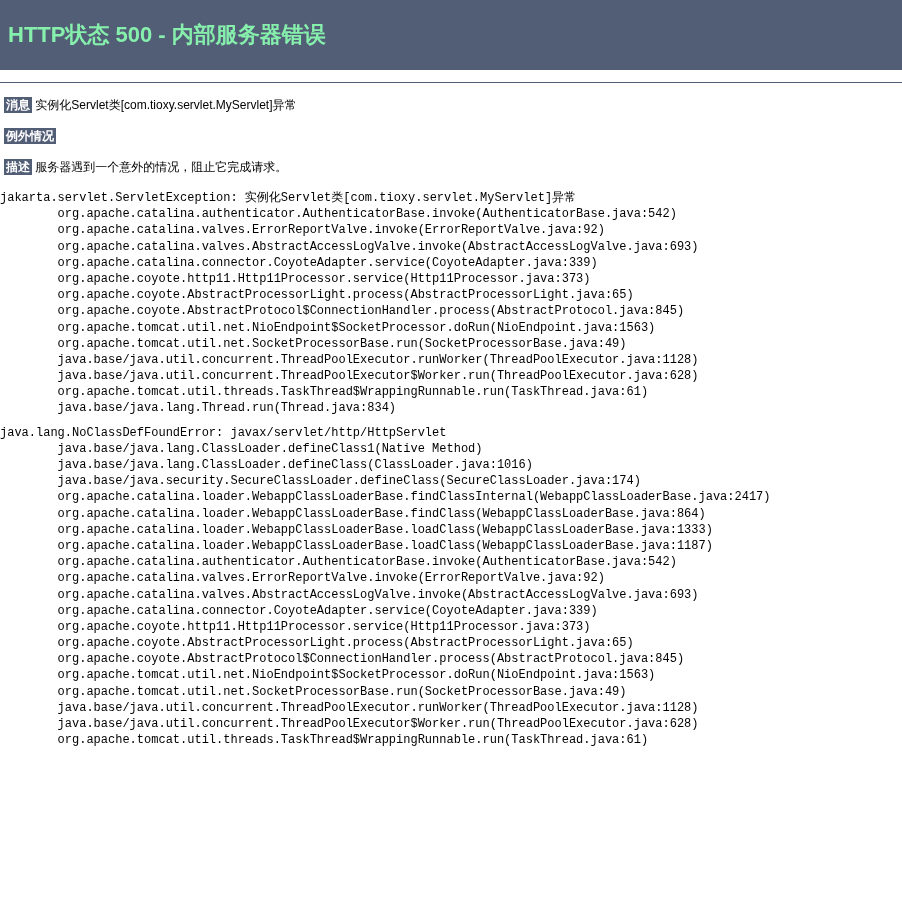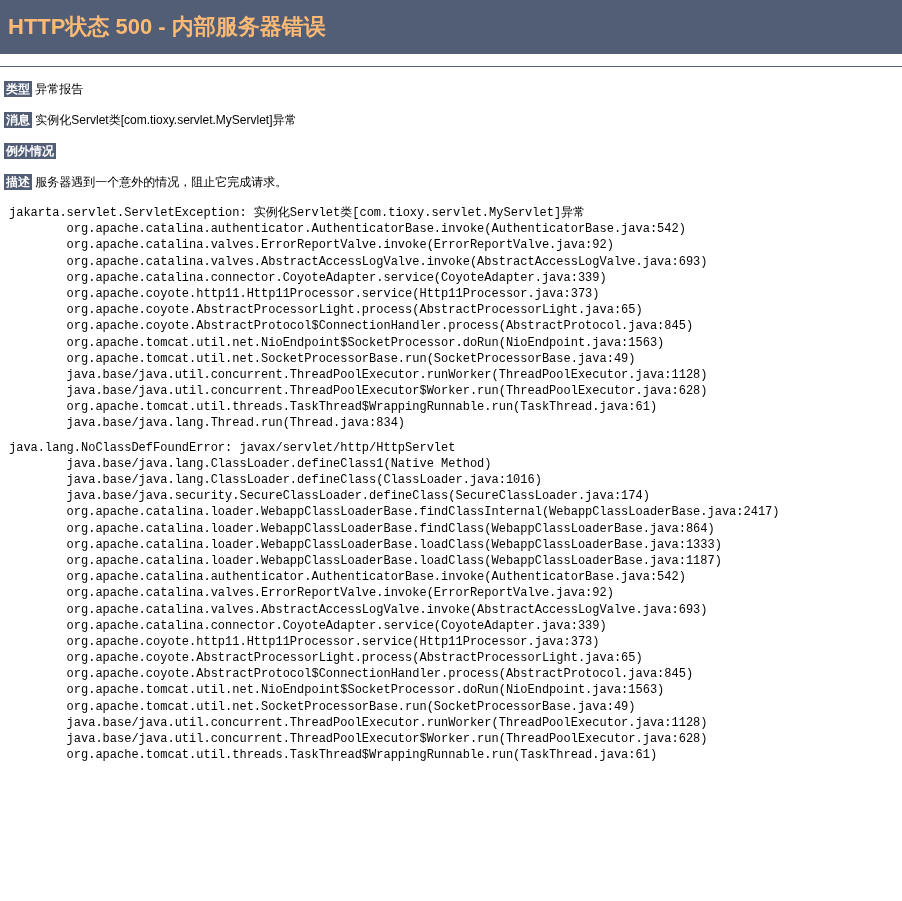--- a/index.html
+++ b/index.html
@@ -5,25 +5,25 @@
     body {
       font-family: Tahoma, Arial, sans-serif;
       color: black;
       background-color: white;
       font-size: 12px;
       margin: 0;
       padding: 0;
     }
     h1 {
       font-family: Tahoma, Arial, sans-serif;
-      color: #fdba74;
+      color: #86efac;
       background-color: #525D76;
       font-size: 22px;
       margin: 0;
-      padding: 12px 8px;
+      padding: 20px 8px;
     }
     hr.line {
       height: 1px;
       background-color: #525D76;
       border: none;
       margin: 12px 0;
     }
     p {
       font-family: Tahoma, Arial, sans-serif;
       font-size: 12px;
@@ -33,38 +33,34 @@
     b.label {
       color: white;
       background-color: #525D76;
       padding: 1px 2px;
     }
     pre {
       font-family: "Courier New", monospace;
       font-size: 12px;
       white-space: pre;
       margin: 8px 0;
-      padding: 0 9px;
+      padding: 0 0;
       line-height: 1.35;
     }
     .container {
       padding: 0;
     }
   </style>
 </head>
 <body>
 
 <div class="container">
   <h1>HTTP状态 500 - 内部服务器错误</h1>
   <hr class="line">
 
-  <p>
-    <b class="label">类型</b>
-    <span>异常报告</span>
-  </p>
 
   <p>
     <b class="label">消息</b>
     <span>实例化Servlet类[com.tioxy.servlet.MyServlet]异常</span>
   </p>
 
   <p>
     <b class="label">例外情况</b>
   </p>
 

